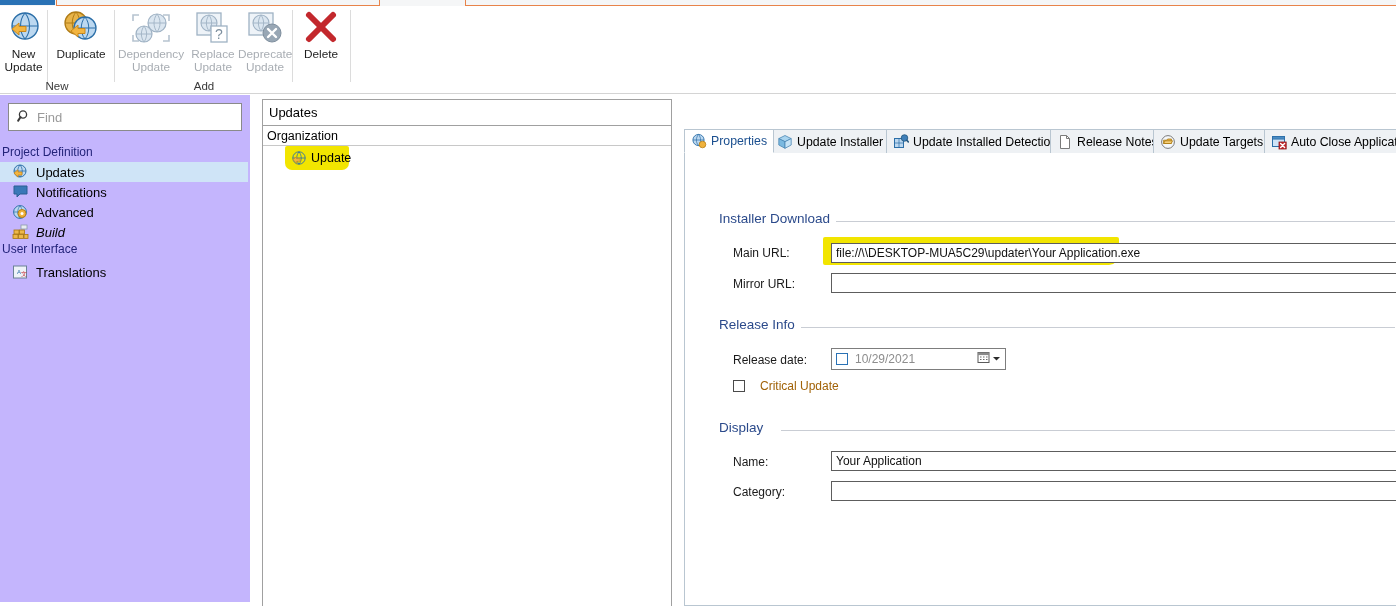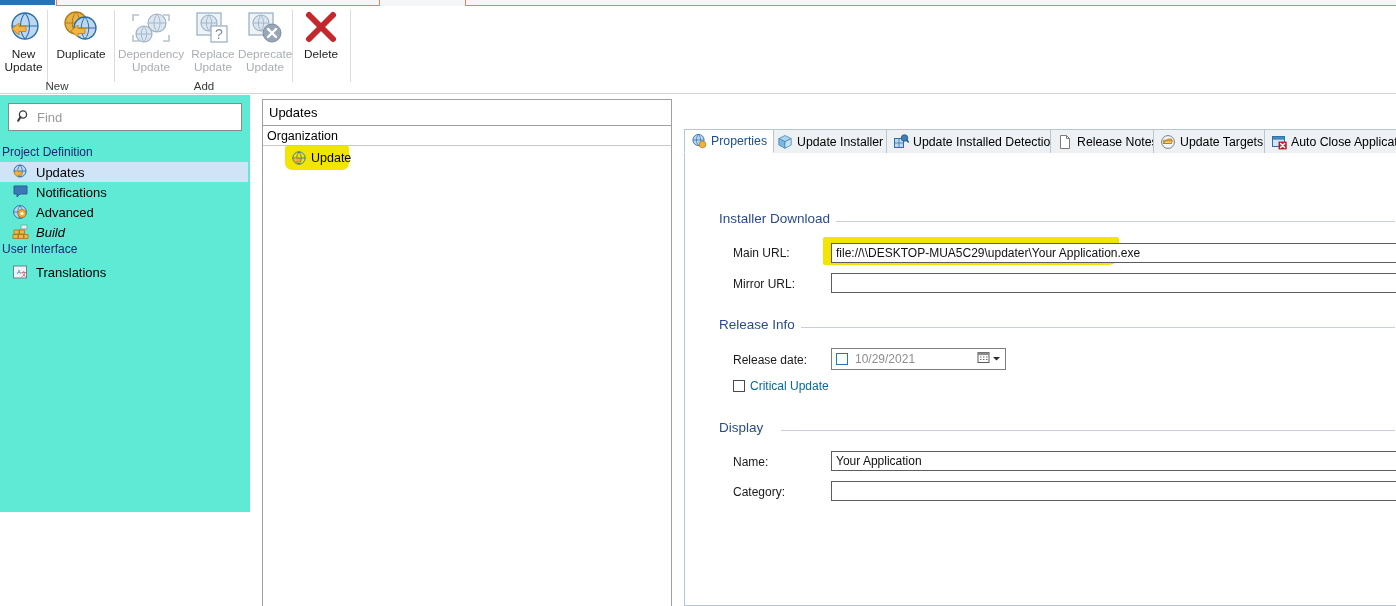--- a/index.html
+++ b/index.html
@@ -52,22 +52,22 @@
     cursor: default;
   }
   .rbtn .ico { display: block; height: 36px; margin: 0 auto 2px; }
   .rbtn .lbl {
     display: block; font-size: 11.8px; line-height: 13px; color: #1d1d1d;
   }
   .rbtn.disabled .lbl { color: #a8adb3; }
 
   
   #sidebar {
-    position: absolute; left: 0; top: 95px; width: 250px; height: 417px;
-    background: #5eead4;
+    position: absolute; left: 0; top: 95px; width: 250px; height: 507px;
+    background: #c4b5fd;
   }
   #find-box {
     position: absolute; left: 8px; top: 8px; width: 234px; height: 28px;
     border: 1px solid #8a8a8a; background: #fff;
     display: flex; align-items: center; padding: 0 8px;
   }
   #find-box .ph { color: #9a9a9a; font-size: 13px; margin-left: 6px; }
   .side-head {
     position: absolute; left: 2px; font-size: 12px; color: #24247a;
     font-family: "Liberation Sans", sans-serif;
@@ -156,22 +156,22 @@
   }
   .marker-url {
     position: absolute; background: #f2e500; border-radius: 2px 2px 10px 2px;
   }
   .cbx {
     width: 12px; height: 12px; border: 1px solid #4a4a4a; background: #fff;
     flex: 0 0 12px;
   }
   .cbx.blue { border-color: #2a72b5; }
   .crow {
-    position: absolute; display: flex; align-items: center; gap: 5px;
-    font-size: 12px; color: #0369a1;
+    position: absolute; display: flex; align-items: center; gap: 15px;
+    font-size: 12px; color: #a16207;
   }
   #date-field {
     position: absolute; height: 22px; border: 1px solid #7d7d7d; background: #fff;
     display: flex; align-items: center; padding: 0 4px; gap: 7px;
   }
   #date-field .dval { font-size: 12px; color: #8d8d8d; }
   #date-field .dropper {
     margin-left: auto; display: flex; align-items: center; gap: 2px;
   }
 </style>

